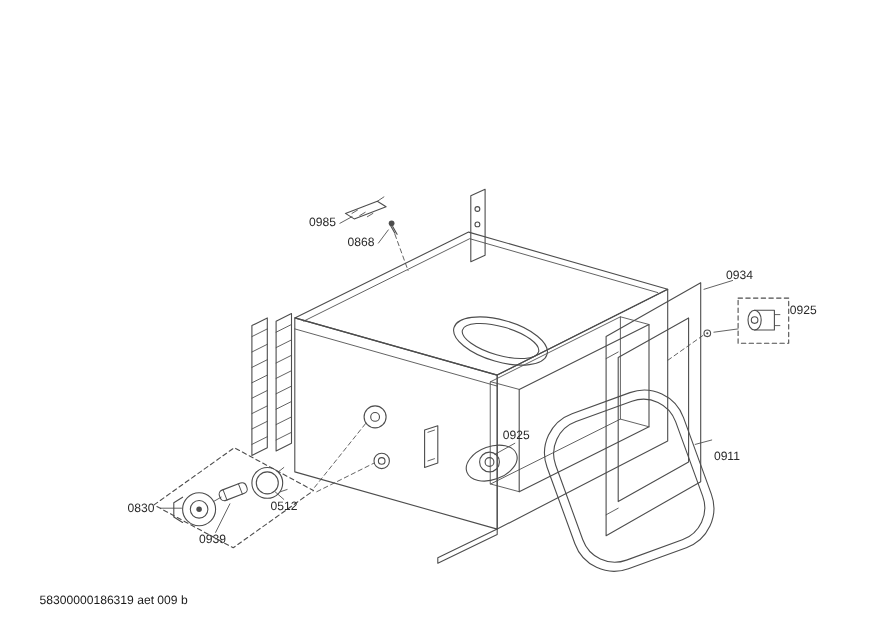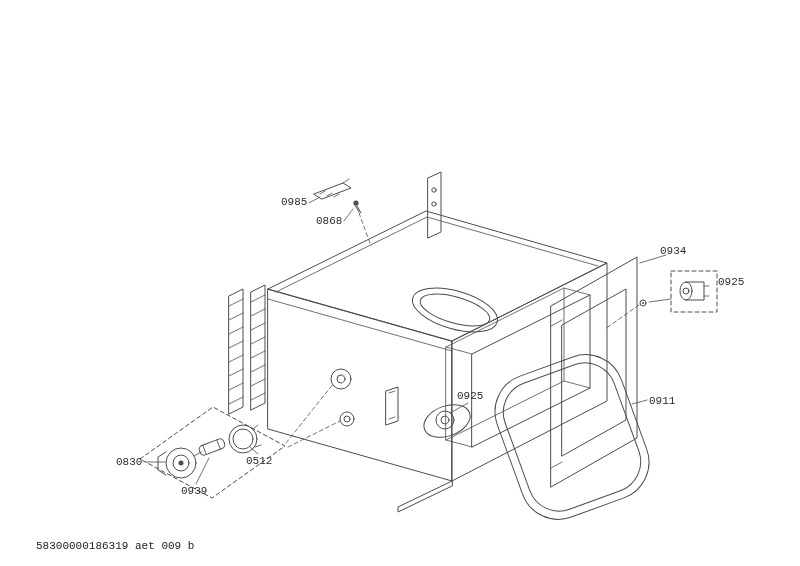--- a/index.html
+++ b/index.html
@@ -1,17 +1,17 @@
 <!DOCTYPE html>
 <html><head>
 <meta charset="utf-8">
 <style>
   html,body{margin:0;padding:0;background:#ffffff;}
   .canvas{position:relative;width:800px;height:566px;background:#ffffff;overflow:hidden;
-          font-family:Liberation Mono, monospace;}
+          font-family:Liberation Sans, sans-serif;}
   .canvas svg{position:absolute;left:0;top:0;}
   .ln{fill:none;stroke:#4d4d4d;stroke-width:1;stroke-linejoin:round;stroke-linecap:round;}
   .thin{stroke-width:0.8;}
   .dash{stroke-dasharray:4 3;}
   .fill{fill:#4d4d4d;stroke:none;}
   .lbl{position:absolute;font-size:11px;line-height:12px;color:#2a2a2a;white-space:nowrap;}
   .footer{position:absolute;left:8px;top:540px;font-size:11px;color:#1a1a1a;white-space:nowrap;padding-left:28px;}
 </style>
 </head>
 <body>
@@ -148,20 +148,20 @@
       <path d="M288,447 L340,421"></path>
       <path d="M639,305 L605,329"></path>
     </g>
   </svg>
 
   <div class="lbl" style="left:281px;top:196px">0985</div>
   <div class="lbl" style="left:316px;top:215px">0868</div>
   <div class="lbl" style="left:660px;top:245px">0934</div>
   <div class="lbl" style="left:718px;top:276px">0925</div>
   <div class="lbl" style="left:457px;top:390px">0925</div>
-  <div class="lbl" style="left:649px;top:395px">0911</div>
+  <div class="lbl" style="left:649px;top:409px">0911</div>
   <div class="lbl" style="left:116px;top:456px">0830</div>
   <div class="lbl" style="left:181px;top:485px">0939</div>
   <div class="lbl" style="left:246px;top:455px">0512</div>
 
   <div class="footer">58300000186319 aet 009 b</div>
 
 </div>
 
 </body></html>

